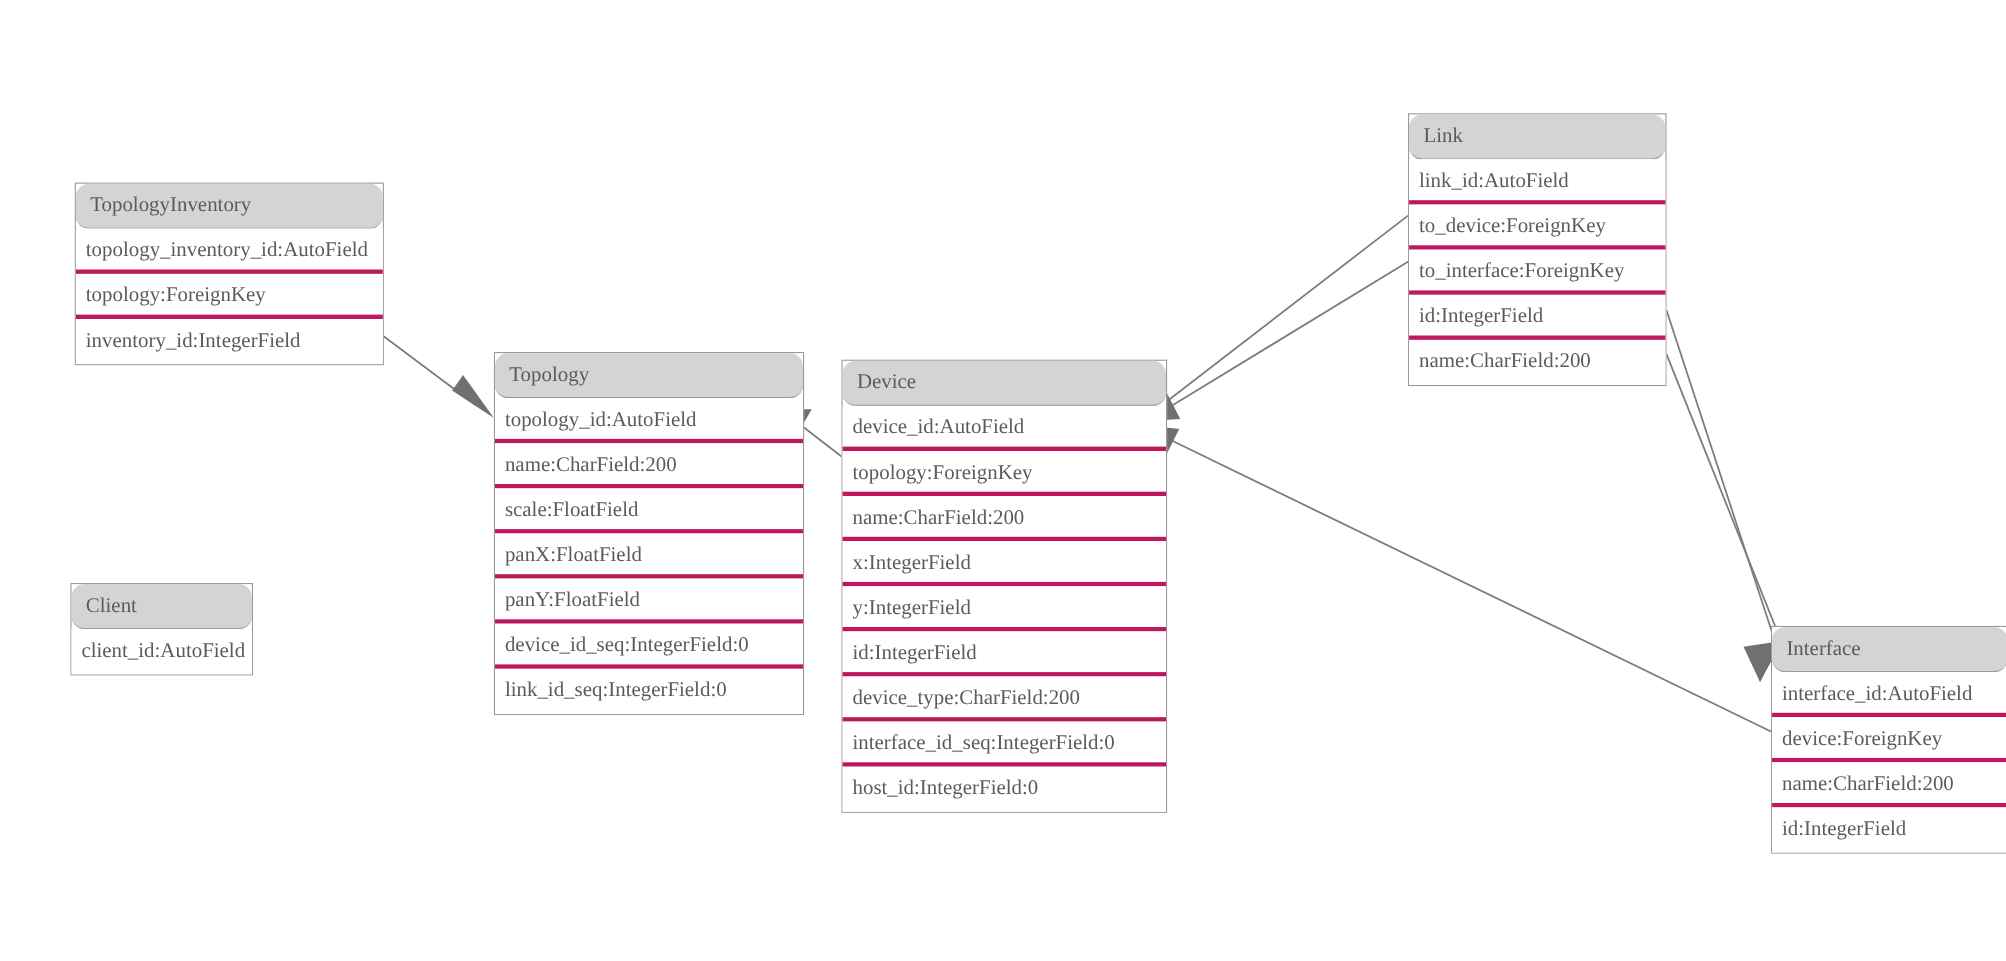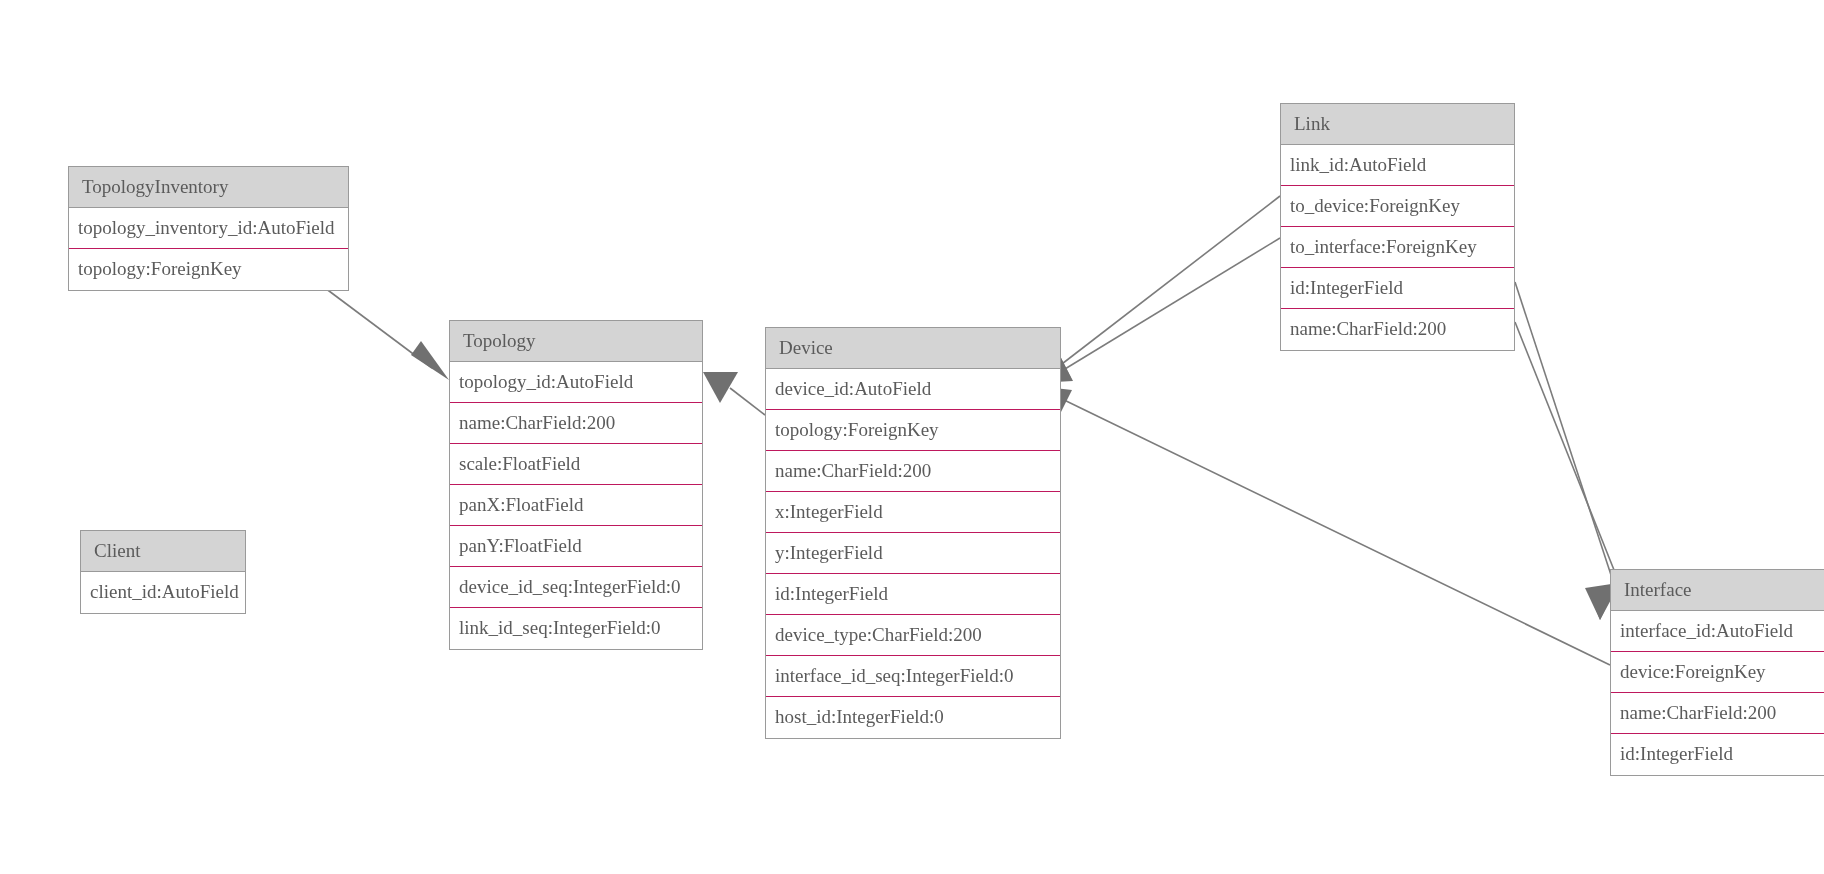--- a/index.html
+++ b/index.html
@@ -35,24 +35,25 @@
     box-sizing: border-box;
     background: #d4d4d4;
     border-bottom: 1px solid #9a9a9a;
     color: #5b5b5b;
     font-size: 19px;
     line-height: 40px;
     height: 41px;
     padding: 0 0 0 13px;
     white-space: nowrap;
     overflow: hidden;
+    border-radius: 12px;
   }
   .entity-field {
     box-sizing: border-box;
-    border-bottom: 1px solid #be185d;
+    border-bottom: 4px solid #be185d;
     color: #5b5b5b;
     font-size: 19px;
     line-height: 40px;
     height: 41px;
     padding: 0 0 0 9px;
     white-space: nowrap;
     overflow: hidden;
     background: #ffffff;
   }
   .entity-field:last-child {
@@ -100,34 +101,35 @@
       <line x1="1515" y1="322" x2="1620" y2="585" stroke="#7c7c7c" stroke-width="1.6"></line>
       <polygon points="1600,620 1588,589 1620,583" fill="#707070"></polygon>
     </g>
 
   </svg>
 
   <div class="entity" style="left:24px; top:166px; width:281px;margin-left:44px;">
     <div class="entity-header">TopologyInventory</div>
     <div class="entity-field">topology_inventory_id:AutoField</div>
     <div class="entity-field">topology:ForeignKey</div>
+    <div class="entity-field">inventory_id:IntegerField</div>
   </div>
 
-  <div class="entity" style="left:449px; top:320px; width:254px;">
+  <div class="entity" style="left:449px; top:320px; width:282px;">
     <div class="entity-header">Topology</div>
     <div class="entity-field">topology_id:AutoField</div>
     <div class="entity-field">name:CharField:200</div>
     <div class="entity-field">scale:FloatField</div>
     <div class="entity-field">panX:FloatField</div>
     <div class="entity-field">panY:FloatField</div>
     <div class="entity-field">device_id_seq:IntegerField:0</div>
     <div class="entity-field">link_id_seq:IntegerField:0</div>
   </div>
 
-  <div class="entity" style="left:80px; top:530px; width:166px;">
+  <div class="entity" style="left:64px; top:530px; width:166px;">
     <div class="entity-header">Client</div>
     <div class="entity-field">client_id:AutoField</div>
   </div>
 
   <div class="entity" style="left:765px; top:327px; width:296px;">
     <div class="entity-header">Device</div>
     <div class="entity-field">device_id:AutoField</div>
     <div class="entity-field">topology:ForeignKey</div>
     <div class="entity-field">name:CharField:200</div>
     <div class="entity-field">x:IntegerField</div>

